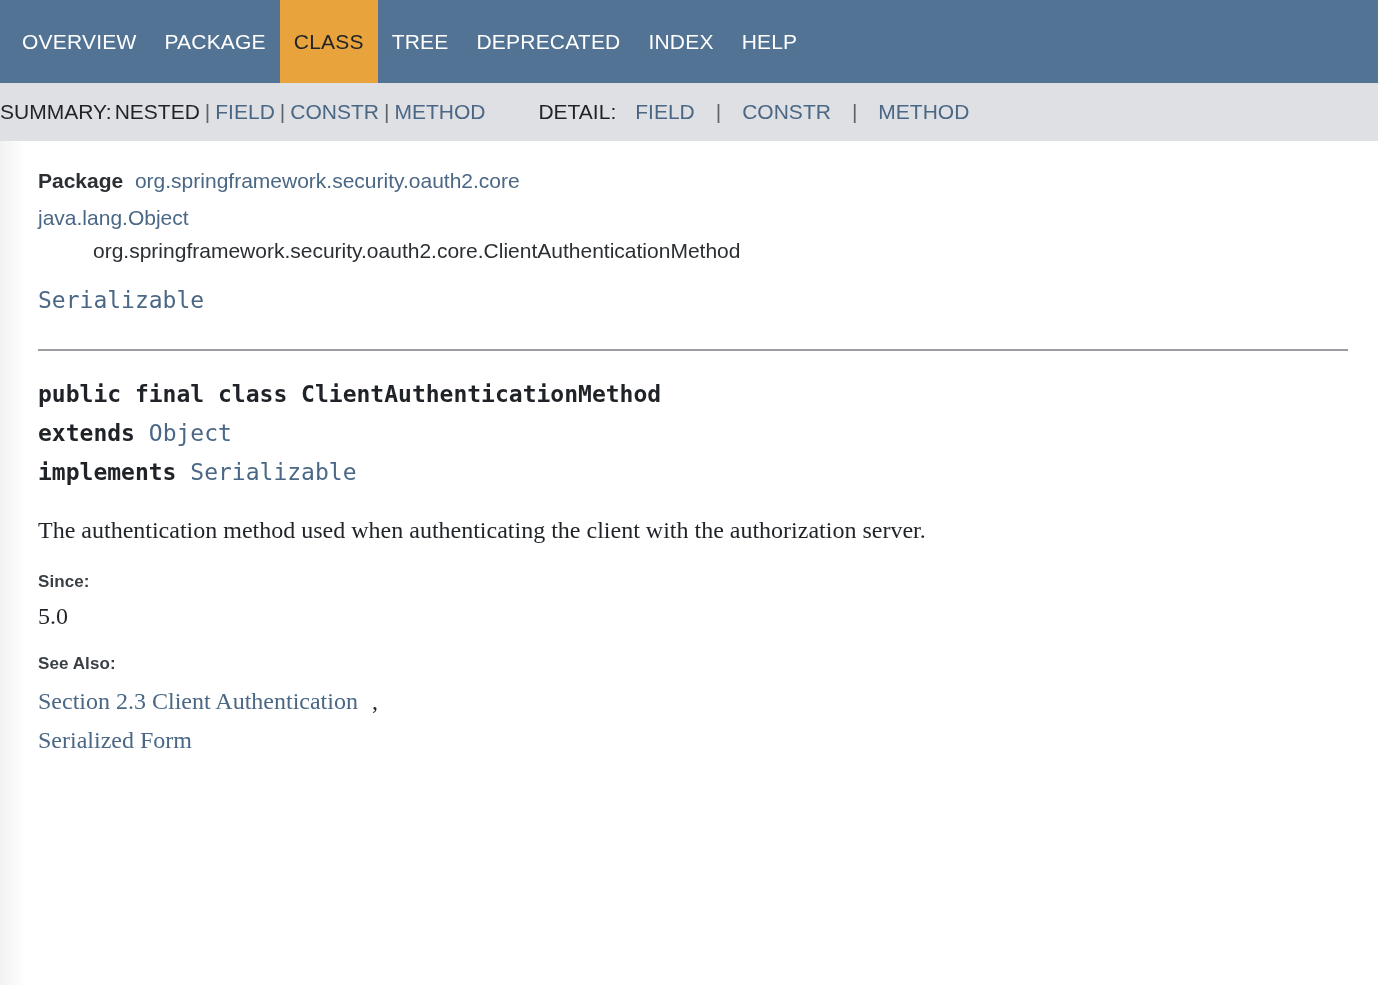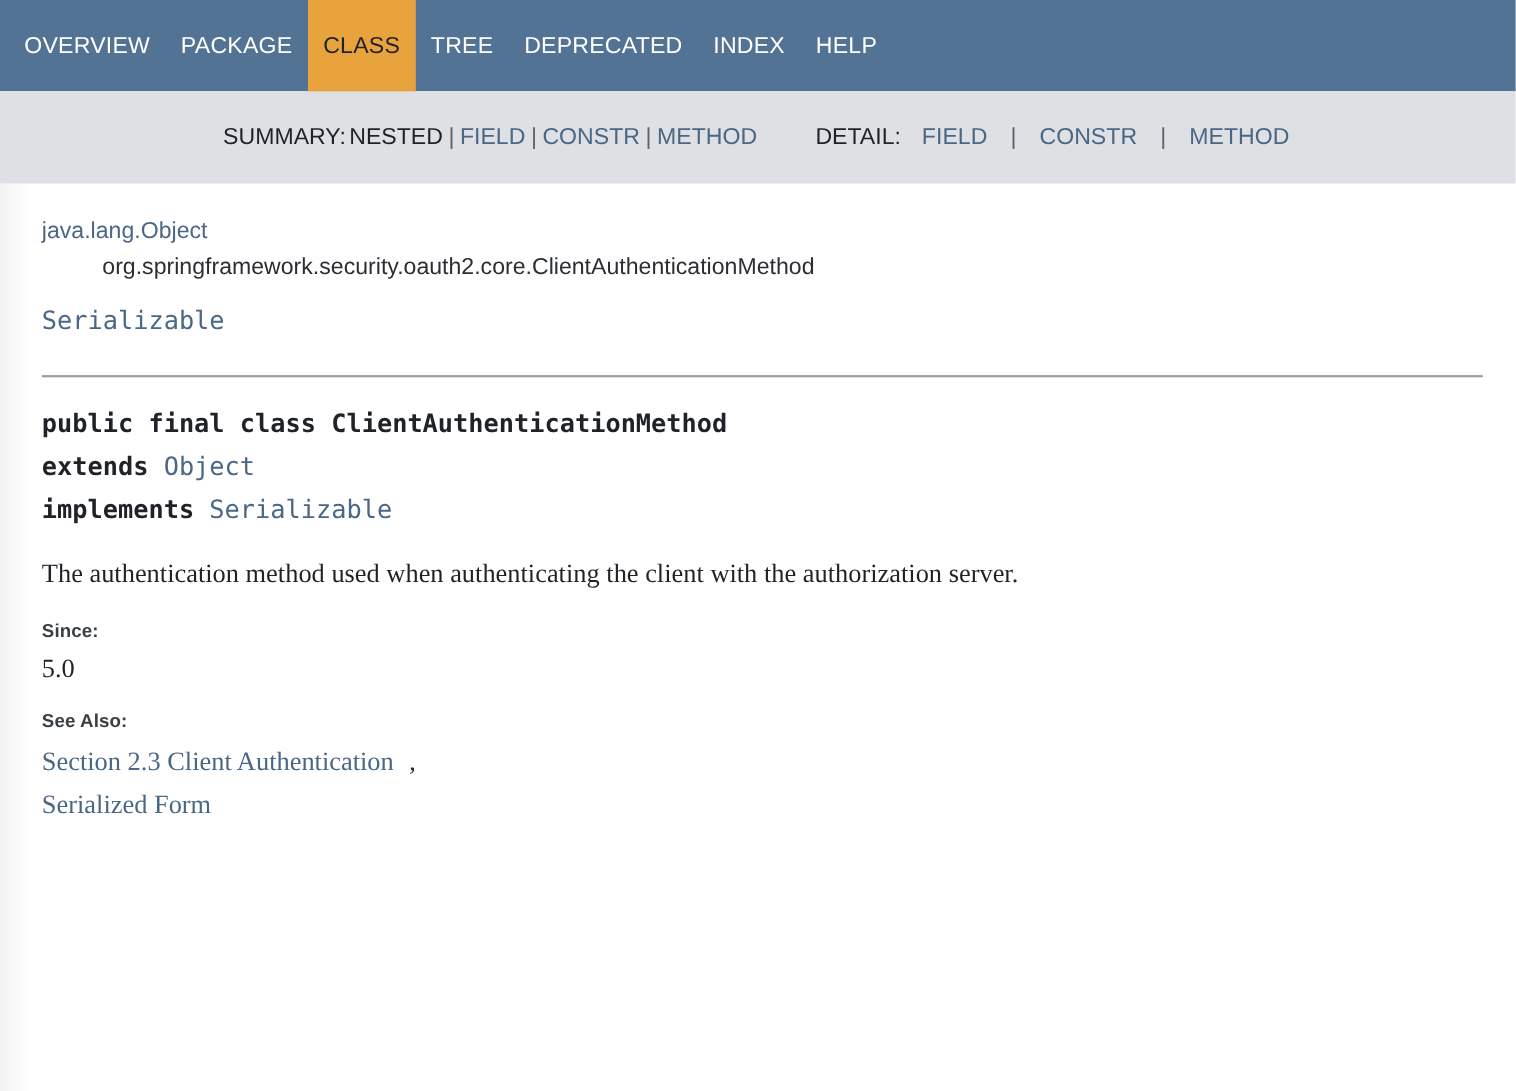--- a/index.html
+++ b/index.html
@@ -44,28 +44,27 @@
     cursor: pointer;
   }
   .top-nav-item.active {
     background: #e8a33d;
     color: #1f2328;
   }
 
   
   .sub-nav {
     background: #dee0e3;
-    height: 84px;
+    height: 58px;
     display: flex;
     align-items: center;
     padding-left: 0;
     box-sizing: border-box;
     font-size: 21px;
     color: #1f2328;
-    justify-content: center;
   }
   .sub-nav-group {
     display: flex;
     align-items: baseline;
     white-space: nowrap;
   }
   .sub-nav-group.detail {
     margin-left: 50px;
     gap: 16px;
   }
@@ -258,20 +257,24 @@
     <span class="sub-nav-sep">|</span>
     <span class="sub-nav-link">CONSTR</span>
     <span class="sub-nav-sep">|</span>
     <span class="sub-nav-link">METHOD</span>
   </div>
 
 </div>
 
 <div class="content">
 
+  <div class="package-line">
+    <span class="package-label">Package</span>
+    <span>&nbsp;</span><span class="package-link">org.springframework.security.oauth2.core</span>
+  </div>
 
 
   <div class="inheritance">
     <span class="inherit-super">java.lang.Object</span>
     <span class="inherit-self">org.springframework.security.oauth2.core.ClientAuthenticationMethod</span>
   </div>
 
   <div>
     <span class="iface-link">Serializable</span>
   </div>

